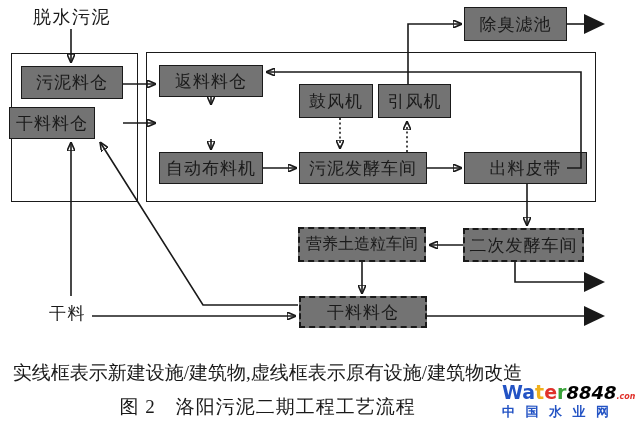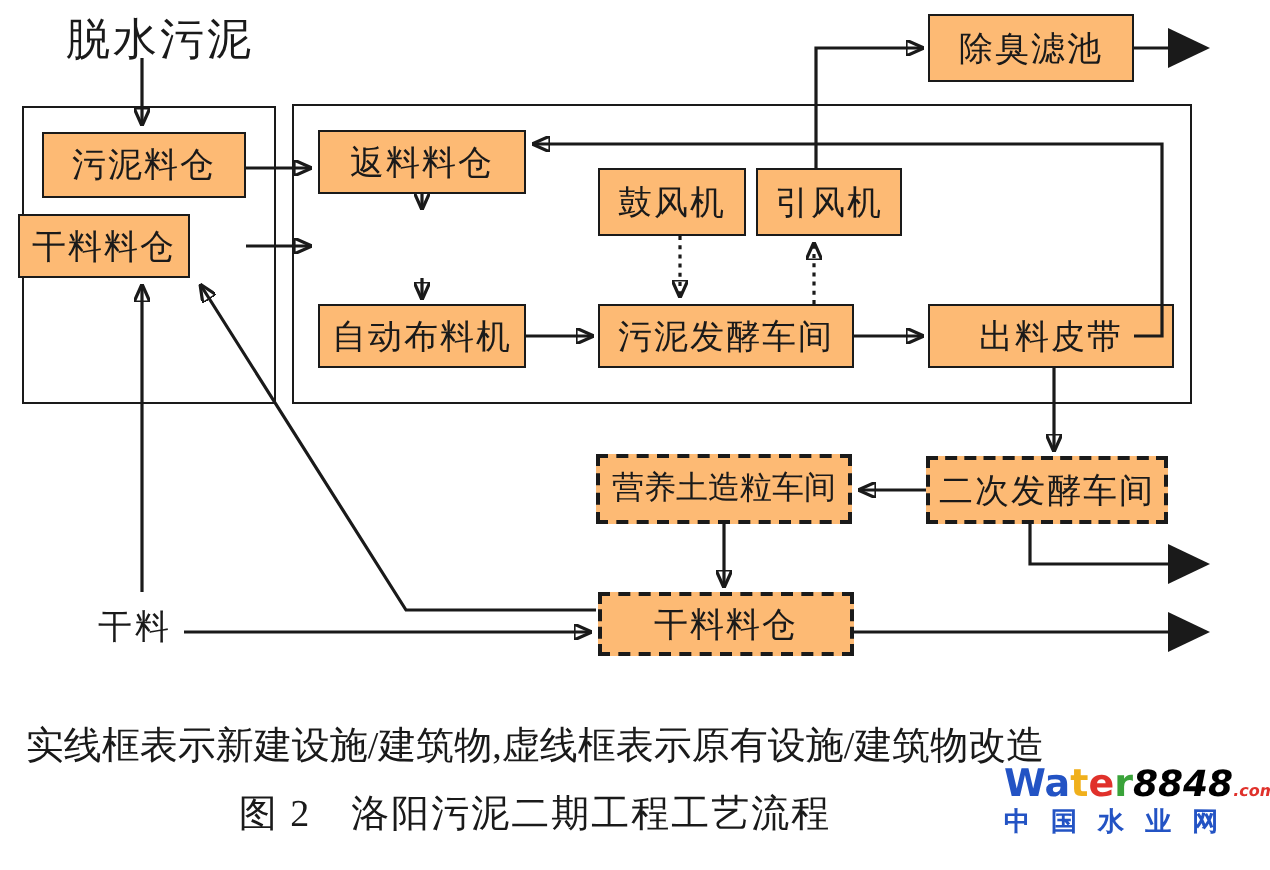--- a/index.html
+++ b/index.html
@@ -4,32 +4,32 @@
 <style>
   html,body{margin:0;padding:0;background:#ffffff;}
   #page{position:relative;width:635px;height:435px;background:#ffffff;overflow:hidden;
         font-family:"Liberation Serif","DejaVu Serif",serif;color:#1a1a1a;}
 
   
   .group-frame{position:absolute;border:1.5px solid #1a1a1a;background:transparent;z-index:1;}
 
   
   .node{position:absolute;display:flex;align-items:center;justify-content:center;
-        background:#fdba74;border:1.5px solid #1a1a1a;box-sizing:border-box;
+        background:#737373;border:1.5px solid #1a1a1a;box-sizing:border-box;
         font-size:17px;letter-spacing:1px;white-space:nowrap;z-index:3;}
   .node.dashed{border:2px dashed #1a1a1a;}
   .node.small-text{font-size:16px;letter-spacing:0;}
 
   
   #wires{position:absolute;left:0;top:0;z-index:4;pointer-events:none;}
   #wires path, #wires line{stroke:#1a1a1a;stroke-width:1.6;fill:none;}
   #wires path.dotted{stroke-dasharray:2 2.6;}
   #wires polygon{fill:#1a1a1a;stroke:none;}
 
-  .flow-label{position:absolute;font-size:22px;letter-spacing:1.5px;z-index:3;white-space:nowrap;}
+  .flow-label{position:absolute;font-size:18px;letter-spacing:1.5px;z-index:3;white-space:nowrap;}
 
   .caption{position:absolute;left:0;width:535px;text-align:center;z-index:3;white-space:nowrap;}
   .caption.legend{top:360px;font-size:19px;}
   .caption.figure{top:394px;font-size:19px;letter-spacing:1px;}
 
   
   .watermark{position:absolute;left:502px;top:383px;z-index:5;
              font-family:"DejaVu Sans","Liberation Sans",sans-serif;line-height:1;}
   .wm-row1{font-size:19px;font-weight:bold;white-space:nowrap;}
   .wm-blue{color:#2353c4;}

